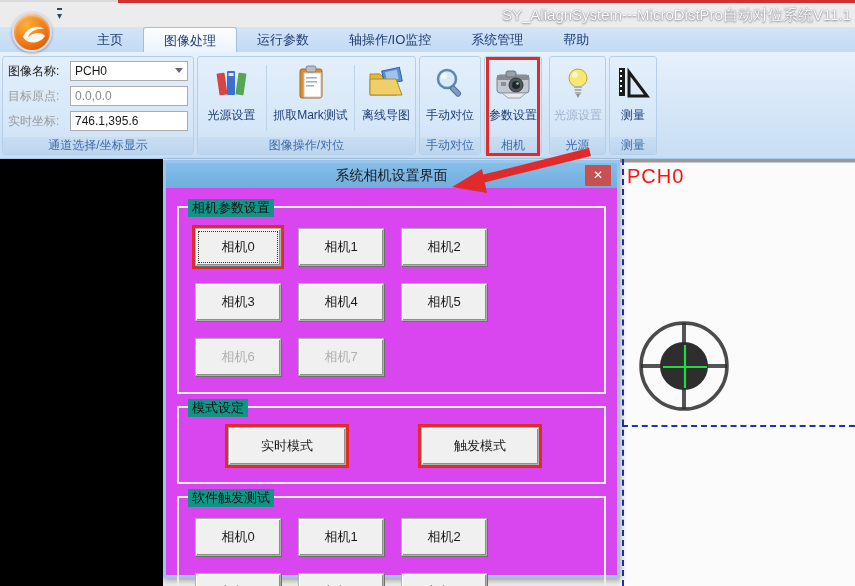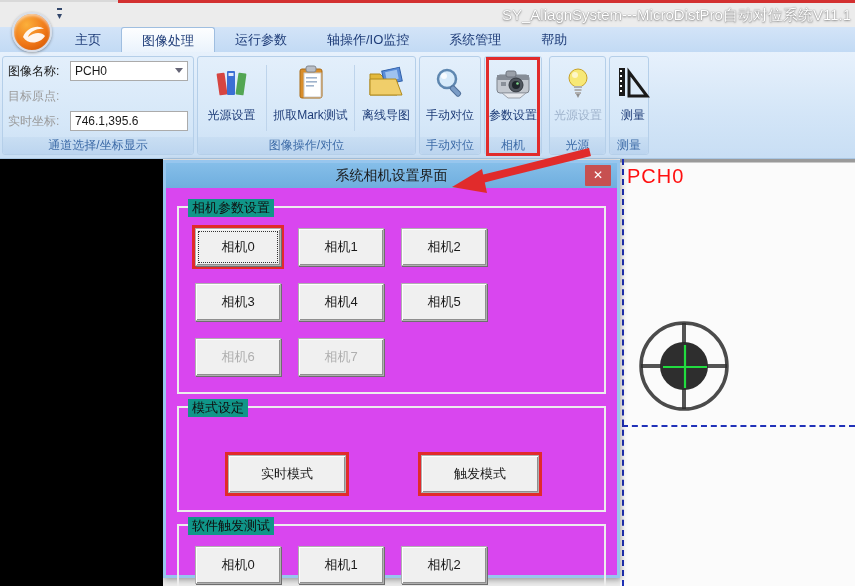--- a/index.html
+++ b/index.html
@@ -16,21 +16,21 @@
   .app-logo { position:absolute; left:12px; top:12px; width:40px; height:40px; border-radius:50%;
               background:radial-gradient(circle at 35% 30%, #FBB03B, #F07818 55%, #D35400 90%);
               border:2px solid #D8DEE8; box-shadow:0 1px 3px rgba(0,0,0,.35), inset 0 2px 3px rgba(255,255,255,.6);
               z-index:30; }
   .app-logo svg { position:absolute; left:4px; top:4px; }
   .qat-arrow { position:absolute; left:57px; top:8px; font-size:10px; color:#33476B; z-index:30;
                border-top:2px solid #33476B; line-height:10px; padding-top:1px; }
 
   
   .menubar { position:absolute; left:0; top:27px; width:855px; height:25px;
-             background:linear-gradient(#D3E4F8,#C2DAF4); display:flex; align-items:flex-start; padding-left:55px; }
+             background:linear-gradient(#D3E4F8,#C2DAF4); display:flex; align-items:flex-start; padding-left:77px; }
   .tab { height:25px; line-height:25px; padding:0 20px; font-size:13px; color:#1E3C78; cursor:default; }
   .tab.active { background:linear-gradient(#FDFEFF,#EAF3FC); border:1px solid #9FBEE0; border-bottom:none;
                 border-radius:3px 3px 0 0; color:#1E3C78; }
 
   
   .ribbon { position:absolute; left:0; top:52px; width:855px; height:107px;
             background:linear-gradient(#E7F1FC,#D3E5F7 60%,#C8DEF4); border-bottom:1px solid #A9C6E2; }
   .rgroup { position:absolute; top:4px; height:99px; border:1px solid #B5CFE9; border-radius:3px;
             background:linear-gradient(#E3EFFB,#D5E7F8 70%,#CCE0F4); }
   .rgroup-label { position:absolute; left:0; right:0; bottom:0; height:17px; text-align:center;
@@ -82,21 +82,21 @@
 
   .btn-grid { display:flex; flex-wrap:wrap; padding:20px 16px 16px 16px; column-gap:17px; row-gap:17px; }
   .cam-btn { width:86px; height:38px; background:#F0F0F0; border:1px solid #B0B0B0;
              box-shadow:inset 1px 1px 0 #FFFFFF, inset -1px -1px 0 #8F8F8F, 1px 1px 0 #6E6E6E;
              font-size:13px; color:#1A1A1A; display:flex; align-items:center; justify-content:center;
              cursor:pointer; font-family:"Liberation Sans", sans-serif; }
   .cam-btn.disabled { color:#AFAFAF; cursor:default; }
   .cam-sel-wrap { width:92px; height:44px; border:3px solid #E12B2B; margin:-3px; }
   .cam-sel-wrap .cam-btn { width:86px; height:38px; outline:1px dotted #333; outline-offset:-4px; }
 
-  .mode-row { display:flex; padding:16px 0 14px 46px; gap:69px;margin-top:28px; }
+  .mode-row { display:flex; padding:16px 0 14px 46px; gap:69px; }
   .mode-wrap { border:3px solid #E12B2B; }
   .mode-btn { width:118px; height:38px; background:#F0F0F0; border:1px solid #B0B0B0;
               box-shadow:inset 1px 1px 0 #FFFFFF, inset -1px -1px 0 #8F8F8F;
               font-size:13px; color:#1A1A1A; display:flex; align-items:center; justify-content:center; cursor:pointer; }
 
   
   .anno-arrow { position:absolute; left:440px; top:140px; z-index:40; pointer-events:none; }
 </style>
 </head>
 <body>
@@ -130,20 +130,23 @@
     <div class="rgroup" style="left:2px; width:192px;">
       <div class="chrow">
         <span class="clab">图像名称:</span>
         <span class="cval">
           <span>PCH0</span>
           <span class="combo-arrow"></span>
         </span>
       </div>
       <div class="chrow dim">
         <span class="clab">目标原点:</span>
+        <span class="cval">
+          <span>0.0,0.0</span>
+        </span>
       </div>
       <div class="chrow">
         <span class="clab" style="color:#9A9A9A;">实时坐标:</span>
         <span class="cval">
           <span>746.1,395.6</span>
         </span>
       </div>
       <div class="rgroup-label">通道选择/坐标显示</div>
     </div>
 
@@ -231,21 +234,21 @@
             <rect x="11.5" y="24" width="7" height="2" fill="#B0B0B0"></rect>
             <rect x="12" y="27" width="6" height="2" fill="#B0B0B0"></rect>
             <path d="M13 29 h4 l-2 4 Z" fill="#8F8F8F"></path>
           </svg>
         </span>
         <span class="rtxt">光源设置</span>
       </div>
       <div class="rgroup-label">光源</div>
     </div>
 
-    <div class="rgroup" style="left:609px; width:40px;">
+    <div class="rgroup" style="left:609px; width:48px;">
       <div class="rbtn" style="left:-7px; width:60px;">
         <span class="ric">
           <svg width="36" height="34" viewBox="0 0 36 34">
             <rect x="4" y="2" width="6" height="28" fill="#1A1A1A"></rect>
             <rect x="5" y="4" width="2" height="2" fill="#FFF"></rect>
               <rect x="5" y="9" width="2" height="2" fill="#FFF"></rect>
             <rect x="5" y="14" width="2" height="2" fill="#FFF"></rect>
               <rect x="5" y="19" width="2" height="2" fill="#FFF"></rect>
             <rect x="5" y="24" width="2" height="2" fill="#FFF"></rect>
             <path d="M14 30 L32 30 L14 6 Z" fill="none" stroke="#1A1A1A" stroke-width="3"></path>

